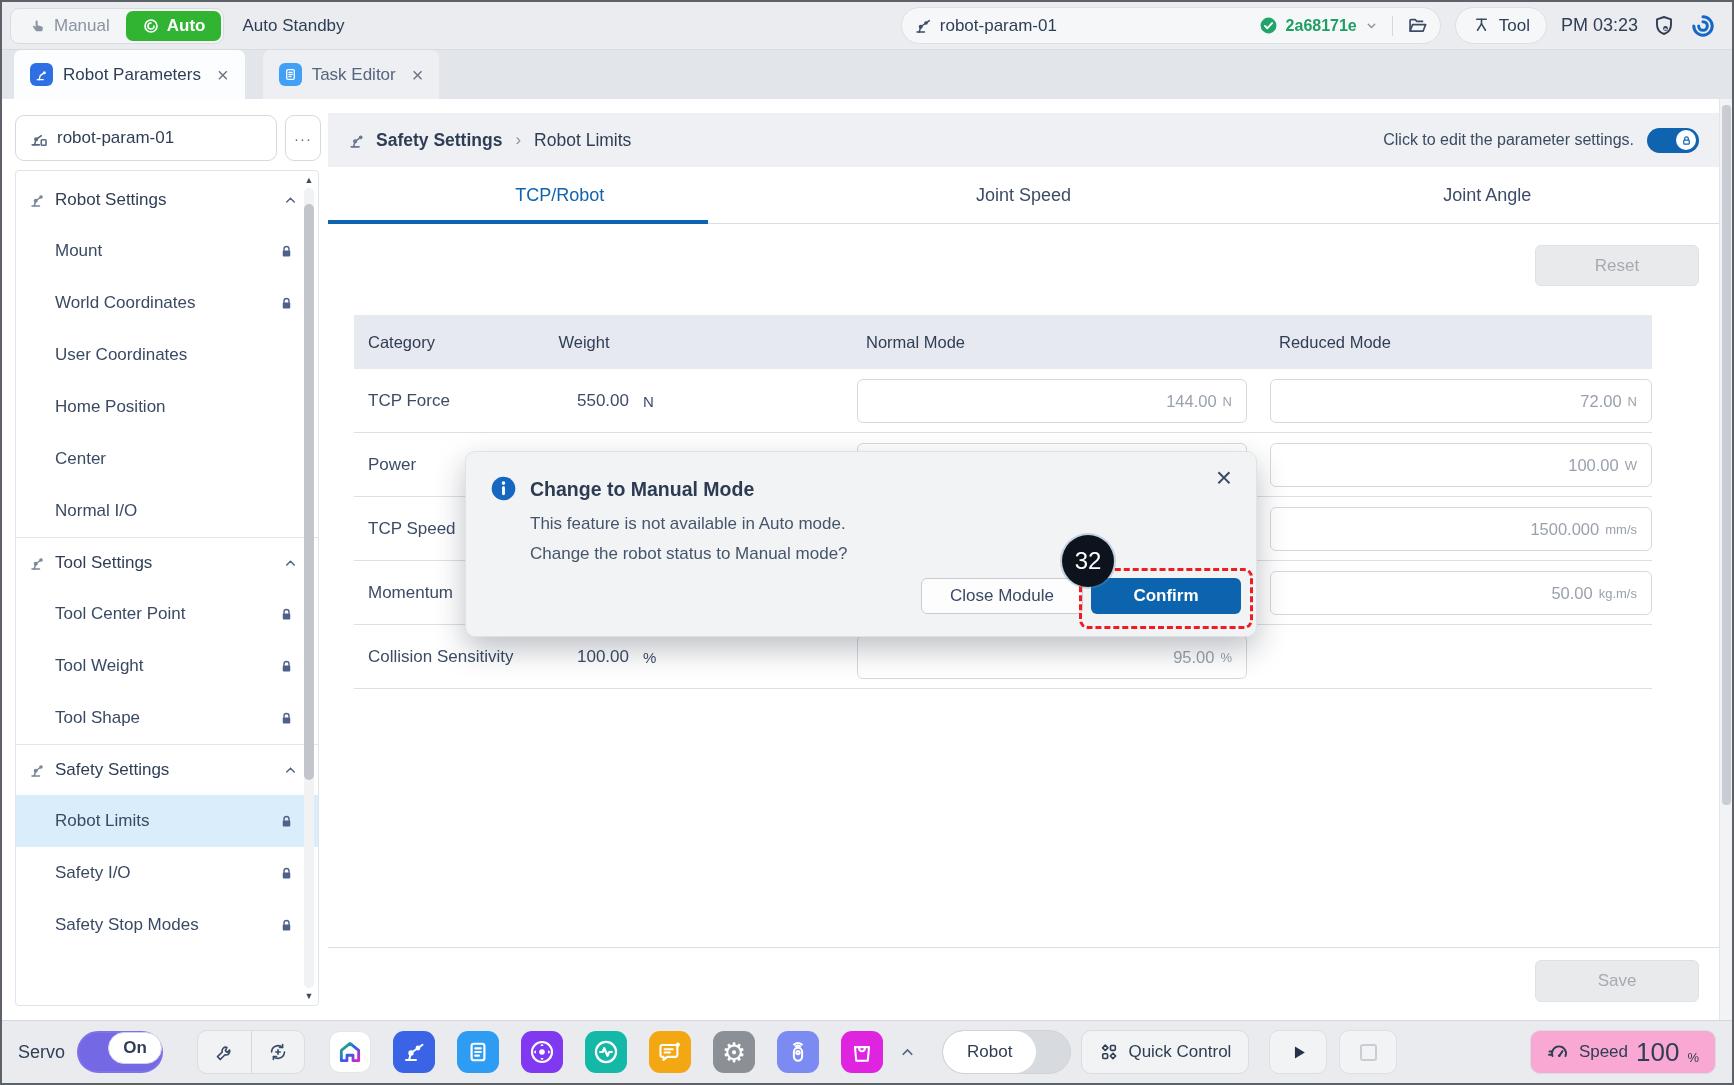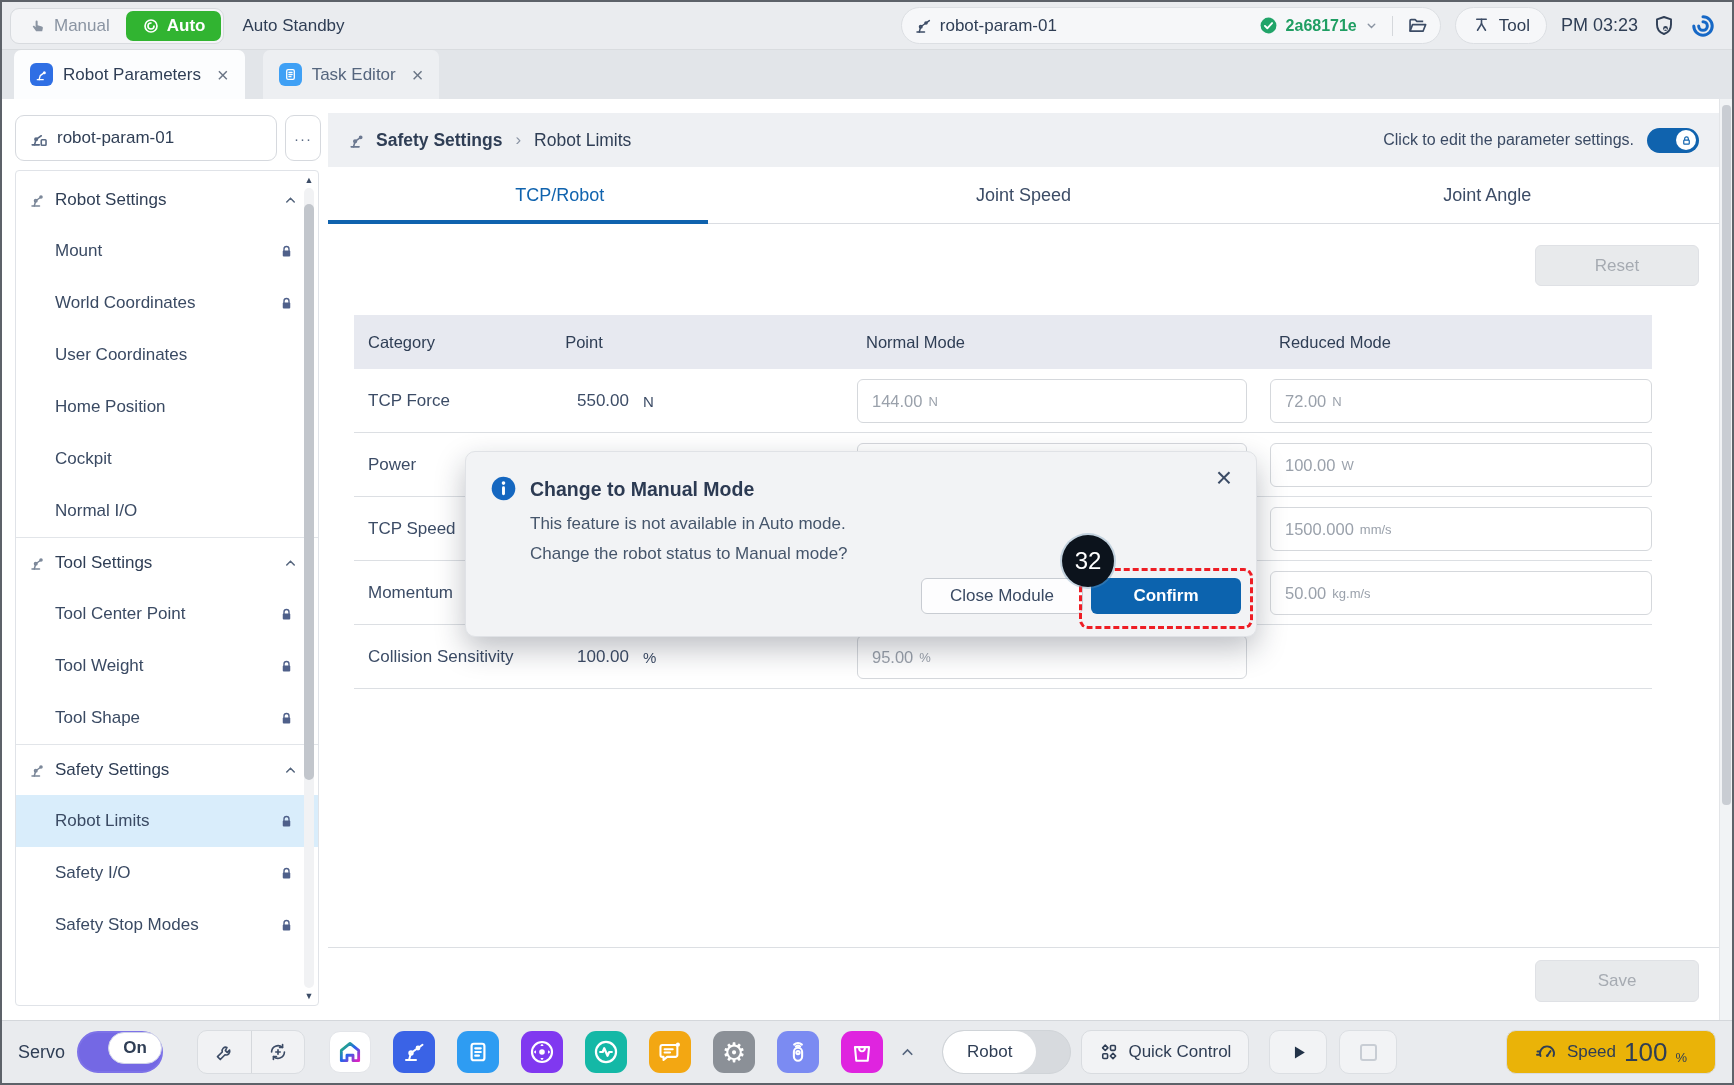--- a/index.html
+++ b/index.html
@@ -75,21 +75,21 @@
   .thead{height:54px;background:#e7e9f0;position:relative;font-size:16.5px;font-weight:400;color:#2f3e55}
   .thead span{position:absolute;top:50%;transform:translateY(-50%)}
   .h-cat{left:14px}
   .h-limit{left:150px;width:160px;text-align:center}
   .h-normal{left:512px}
   .h-reduced{left:925px}
   .trow{position:relative;height:64px;border-bottom:1px solid #dcdfe3}
   .trow .cat{position:absolute;left:14px;top:50%;transform:translateY(-50%);font-size:17px;color:#3c4c66;white-space:nowrap}
   .trow .limit-val{position:absolute;left:150px;width:125px;top:50%;transform:translateY(-50%);text-align:right;font-size:17px;color:#3c4c66}
   .trow .limit-unit{position:absolute;left:289px;top:50%;transform:translateY(-50%);font-size:15px;color:#3c4c66}
-  .field{position:absolute;top:10px;height:44px;background:#fff;border:1px solid #d5d8dc;border-radius:6px;display:flex;align-items:center;justify-content:flex-start;gap:6px;padding:0 14px;color:#9aa1ab;font-size:16.5px}
+  .field{position:absolute;top:10px;height:44px;background:#fff;border:1px solid #d5d8dc;border-radius:6px;display:flex;align-items:center;justify-content:flex-end;gap:6px;padding:0 14px;color:#9aa1ab;font-size:16.5px}
   .field .u{font-size:13px;color:#9aa1ab}
   .field.normal{left:503px;width:390px}
   .field.reduced{left:916px;width:382px}
 
   .main-scroll{position:absolute;right:0;top:0;bottom:0;width:13px;background:#f1f3f5;border-left:1px solid #e3e5e8}
   .main-scroll .thumb{position:absolute;left:2px;width:9px;top:6px;height:76%;background:#c9cdd3;border-radius:4px}
 
   
   .dialog{position:absolute;left:463px;top:449px;width:792px;height:186px;background:#f2f3f5;border:1px solid #e0e2e6;border-radius:10px;box-shadow:0 12px 30px rgba(20,30,45,.28)}
   .dlg-title{position:absolute;left:64px;top:26px;font-size:19.5px;font-weight:700;color:#2c3a52}
@@ -124,21 +124,21 @@
   .tile-remote-control{background:#7b8bf2}
   .tile-app-store{background:#df24df}
   .dock-chev{margin-left:16px;color:#55657d}
   .robot-pill{margin-left:26px;height:44px;display:flex;border:1px solid #d0d4d8;border-radius:22px;overflow:hidden;background:#d7dade}
   .robot-pill .seg-main{background:#fff;display:flex;align-items:center;padding:0 24px;font-size:17px;color:#2f3e55;border-radius:22px}
   .robot-pill .seg-alt{width:34px}
   .qc-btn{margin-left:10px;height:44px;display:flex;align-items:center;gap:9px;background:#f2f3f5;border:1px solid #d9dce0;border-radius:10px;padding:0 17px;font-size:17px;color:#2f3e55}
   .media-btn{margin-left:20px;width:58px;height:44px;background:#f2f3f5;border:1px solid #dcdfe3;border-radius:10px;display:flex;align-items:center;justify-content:center}
   .media-btn.stop{margin-left:12px}
   .stop-square{width:17px;height:17px;border:2px solid #c8cdd4;border-radius:3px}
-  .speed-pill{margin-left:auto;margin-right:16px;height:44px;display:flex;align-items:center;gap:8px;background:#eab308;border:1px solid #d9dce0;border-radius:10px;padding:0 28px;color:#2f3e55}
+  .speed-pill{margin-left:auto;margin-right:16px;height:44px;display:flex;align-items:center;gap:8px;background:#f9a8d4;border:1px solid #d9dce0;border-radius:10px;padding:0 16px;color:#2f3e55}
   .speed-pill .lbl{font-size:17px}
   .speed-pill .val{font-size:26px}
   .speed-pill .unit{font-size:13px;align-self:flex-end;margin-bottom:8px}
   .slate{color:#6b7890}
 </style>
 </head>
 <body>
 
 <div class="window">
 
@@ -304,21 +304,21 @@
     </div>
               <div class="s-item">
       <span>User Coordinates</span>
 
     </div>
               <div class="s-item">
       <span>Home Position</span>
 
     </div>
               <div class="s-item">
-      <span>Cockpit</span>
+      <span>Center</span>
 
     </div>
               <div class="s-item">
       <span>Normal I/O</span>
 
     </div>
             </div>
     </div>
           <div class="s-section">
       <div class="s-head">
@@ -461,21 +461,21 @@
         <div class="mtab">
           <span>Joint Angle</span>
         </div>
       </div>
 
     <div class="btn-ghost reset-btn">Reset</div>
 
     <div class="table">
       <div class="thead">
         <span class="h-cat">Category</span>
-        <span class="h-limit">Point</span>
+        <span class="h-limit">Weight</span>
         <span class="h-normal">Normal Mode</span>
         <span class="h-reduced">Reduced Mode</span>
       </div>
       <div id="table-body">
           <div class="trow">
         <span class="cat">TCP Force</span>
         <span class="limit-val">550.00</span>
         <span class="limit-unit">N</span>
         <div class="field normal">
           <span>144.00</span>

